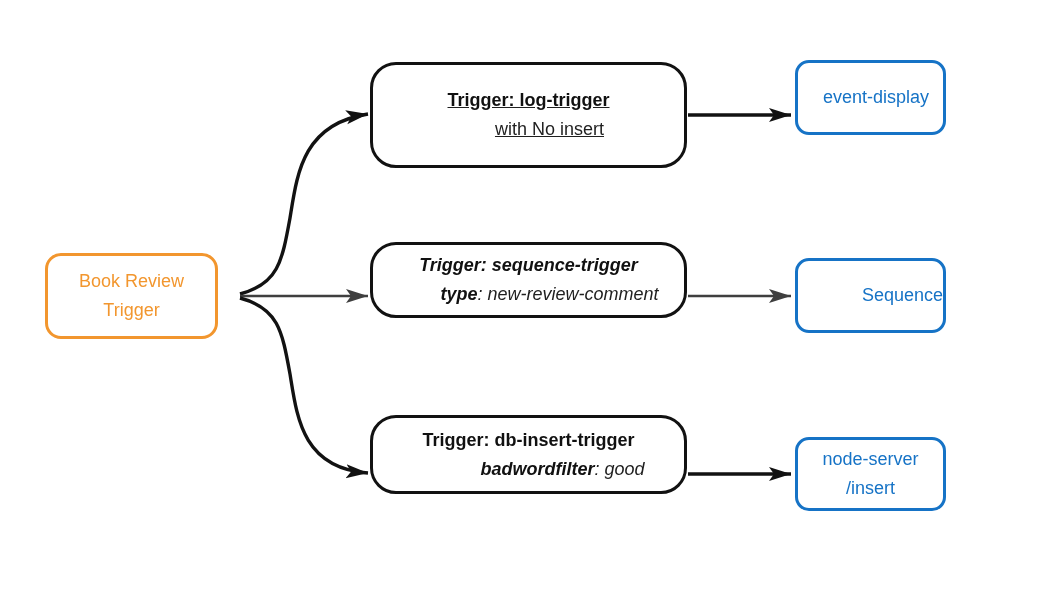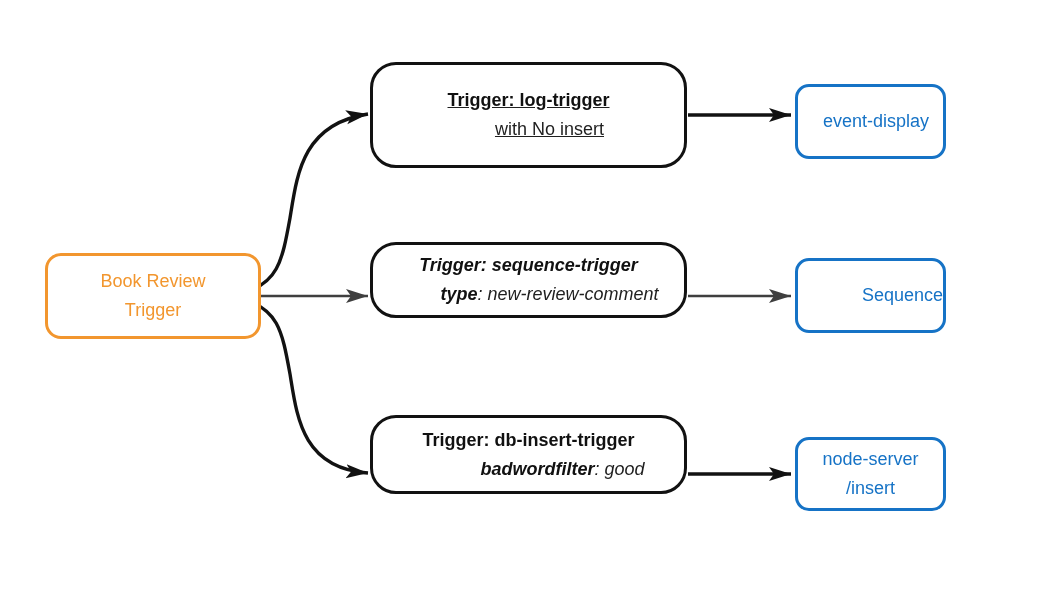--- a/index.html
+++ b/index.html
@@ -21,21 +21,21 @@
   .node{
     position:absolute;
     box-sizing:border-box;
     display:flex;flex-direction:column;
     align-items:center;justify-content:center;
     text-align:center;
     background:#ffffff;
     font-size:18px;line-height:29px;
   }
   .broker{
-    left:45px;top:253px;width:216px;height:86px;
+    left:45px;top:253px;width:173px;height:86px;
     border:3px solid var(--broker-accent);
     border-radius:16px;
     color:var(--broker-accent);
     justify-content:center;
   }
   .trigger{
     left:370px;width:317px;
     border:3px solid var(--ink);
     border-radius:26px;
     color:var(--text);
@@ -45,21 +45,21 @@
   .t1{top:62px;height:106px;text-decoration:underline;}
   .t2{top:242px;height:76px;font-style:italic;}
   .t3{top:415px;height:79px;}
   .t3 .t-line3{transform:translateX(13px);font-style:italic;}
   .sink{
     left:795px;width:151px;
     border:3px solid var(--sink-accent);
     border-radius:14px;
     color:var(--sink-accent);
   }
-  .s1{top:84px;height:75px;padding-left:11px;}
+  .s1{top:60px;height:75px;padding-left:11px;}
   .s2{top:258px;height:75px;align-items:flex-end;}
   .s3{top:437px;height:74px;text-align:right;}
 </style>
 </head>
 <body>
 
 <div class="canvas">
 
   <svg class="edges" viewBox="0 0 1043 613" xmlns="http://www.w3.org/2000/svg">
     <defs>

